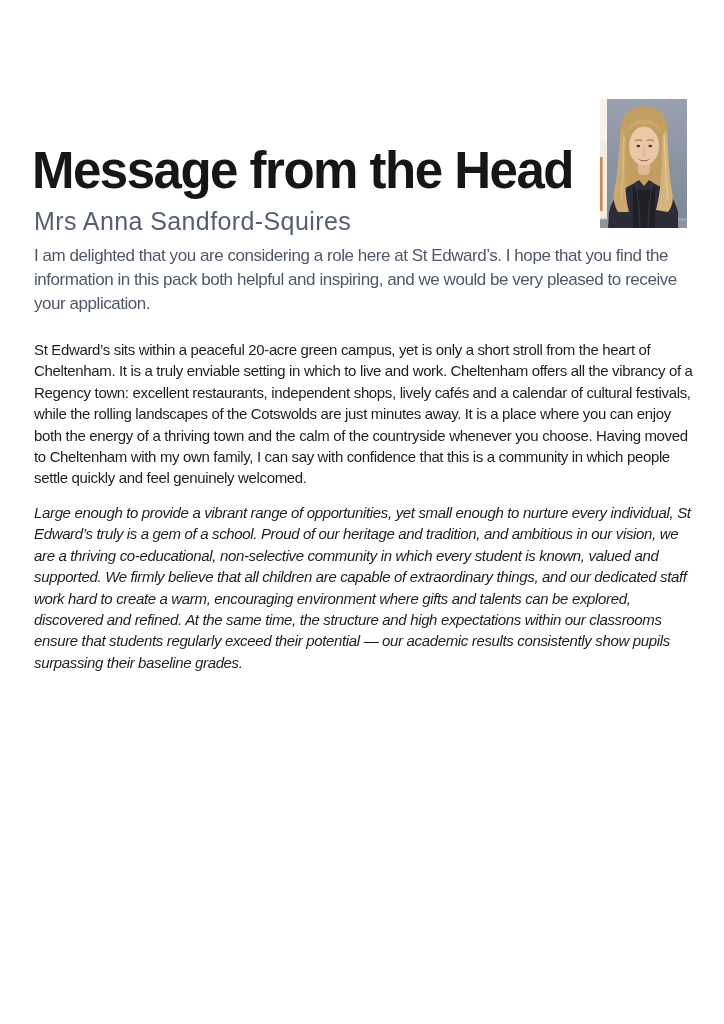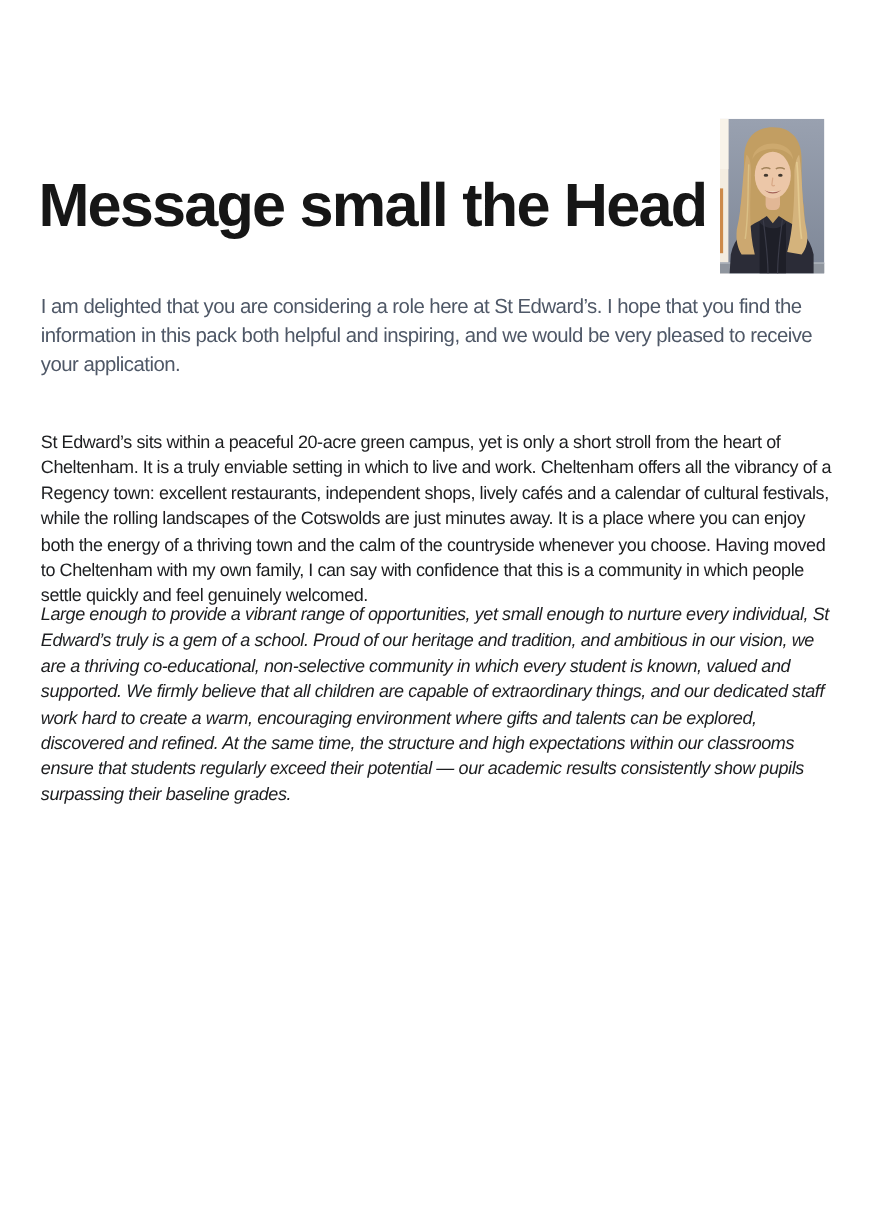--- a/index.html
+++ b/index.html
@@ -41,35 +41,35 @@
   }
   .body-par{
     position:absolute;
     left:34px;
     width:662px;
     font-size:15px;
     line-height:21.4px;
     letter-spacing:-0.35px;
     color:var(--c-body,#1d1e20);
   }
-  .p1{top:343px;}
+  .p1{top:324px;}
   .p2{top:487px;font-style:italic;}
   .photo{
     position:absolute;
     left:600px; top:99px;
     width:87px; height:129px;
   }
   .photo svg{display:block;width:87px;height:129px;}
 </style>
 </head>
 <body>
 
 <div class="page">
 
-  <h1 class="title">Message small the Head</h1>
+  <h1 class="title">Message from the Head</h1>
 
   <div class="photo">
     <svg viewBox="0 0 87 129" xmlns="http://www.w3.org/2000/svg">
       <defs>
         <linearGradient id="bgGrad" x1="0" y1="0" x2="0" y2="1">
           <stop offset="0" stop-color="#99a1b0"></stop>
           <stop offset="1" stop-color="#7e8797"></stop>
         </linearGradient>
       </defs>
 
@@ -107,20 +107,21 @@
       <ellipse cx="38.3" cy="47" rx="1.9" ry="1.3" fill="#41382f"></ellipse>
       <ellipse cx="50.3" cy="47" rx="1.9" ry="1.3" fill="#41382f"></ellipse>
 
       <path d="M44,49 L43.2,55 Q44.2,56.4 45.7,55.4" stroke="#d8a886" stroke-width="1" fill="none"></path>
 
       <path d="M37,59.5 Q44,65.2 51,59.5 Q44,63 37,59.5 Z" fill="#a4645a"></path>
       <path d="M39.2,59.9 Q44,62.2 48.8,59.9 Q44,61.4 39.2,59.9 Z" fill="#f4ece3"></path>
     </svg>
   </div>
 
+  <h2 class="subtitle">Mrs Anna Sandford-Squires</h2>
 
   <p class="intro">I am delighted that you are considering a role here at St Edward’s. I hope that you find the information in this pack both helpful and inspiring, and we would be very pleased to receive your application.</p>
 
   <p class="body-par p1">St Edward’s sits within a peaceful 20-acre green campus, yet is only a short stroll from the heart of Cheltenham. It is a truly enviable setting in which to live and work. Cheltenham offers all the vibrancy of a Regency town: excellent restaurants, independent shops, lively cafés and a calendar of cultural festivals, while the rolling landscapes of the Cotswolds are just minutes away. It is a place where you can enjoy both the energy of a thriving town and the calm of the countryside whenever you choose. Having moved to Cheltenham with my own family, I can say with confidence that this is a community in which people settle quickly and feel genuinely welcomed.</p>
 
   <p class="body-par p2">Large enough to provide a vibrant range of opportunities, yet small enough to nurture every individual, St Edward’s truly is a gem of a school. Proud of our heritage and tradition, and ambitious in our vision, we are a thriving co-educational, non-selective community in which every student is known, valued and supported. We firmly believe that all children are capable of extraordinary things, and our dedicated staff work hard to create a warm, encouraging environment where gifts and talents can be explored, discovered and refined. At the same time, the structure and high expectations within our classrooms ensure that students regularly exceed their potential — our academic results consistently show pupils surpassing their baseline grades.</p>
 
 </div>
 
 </body></html>

